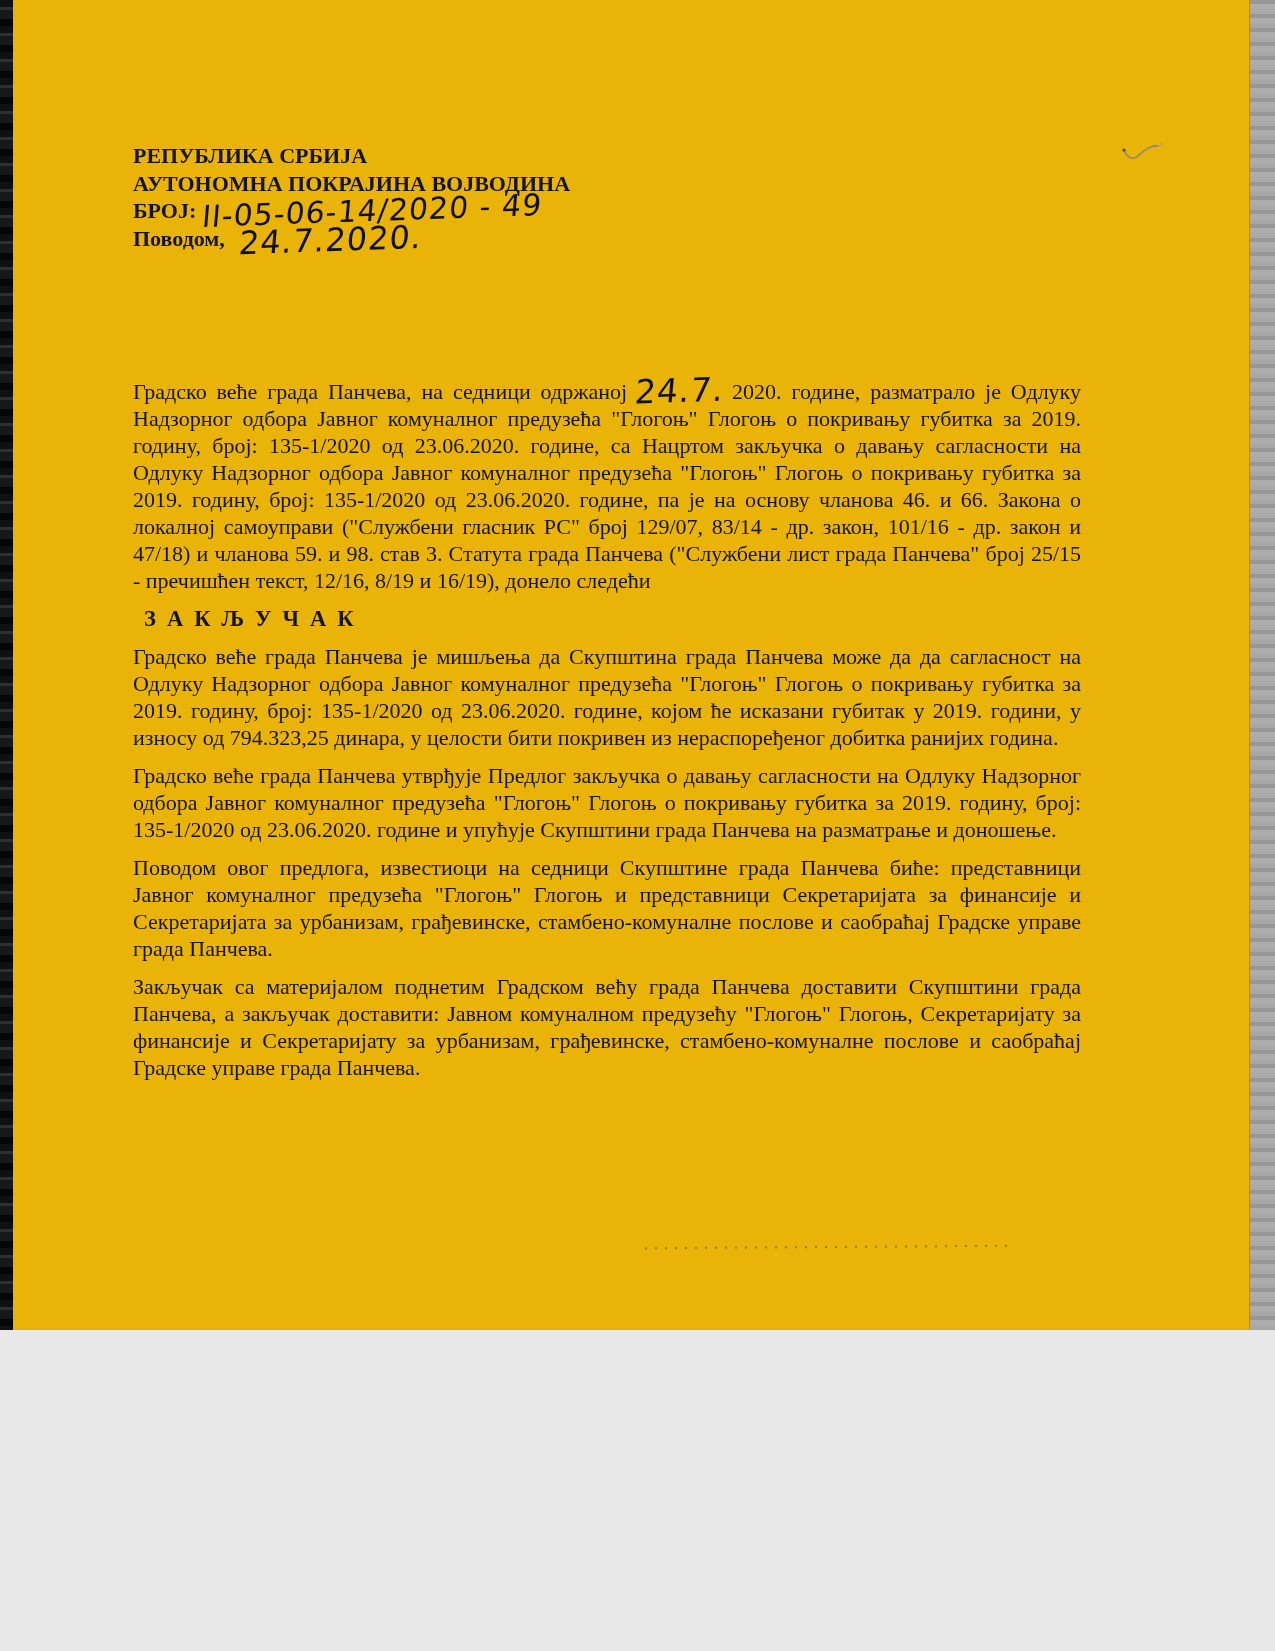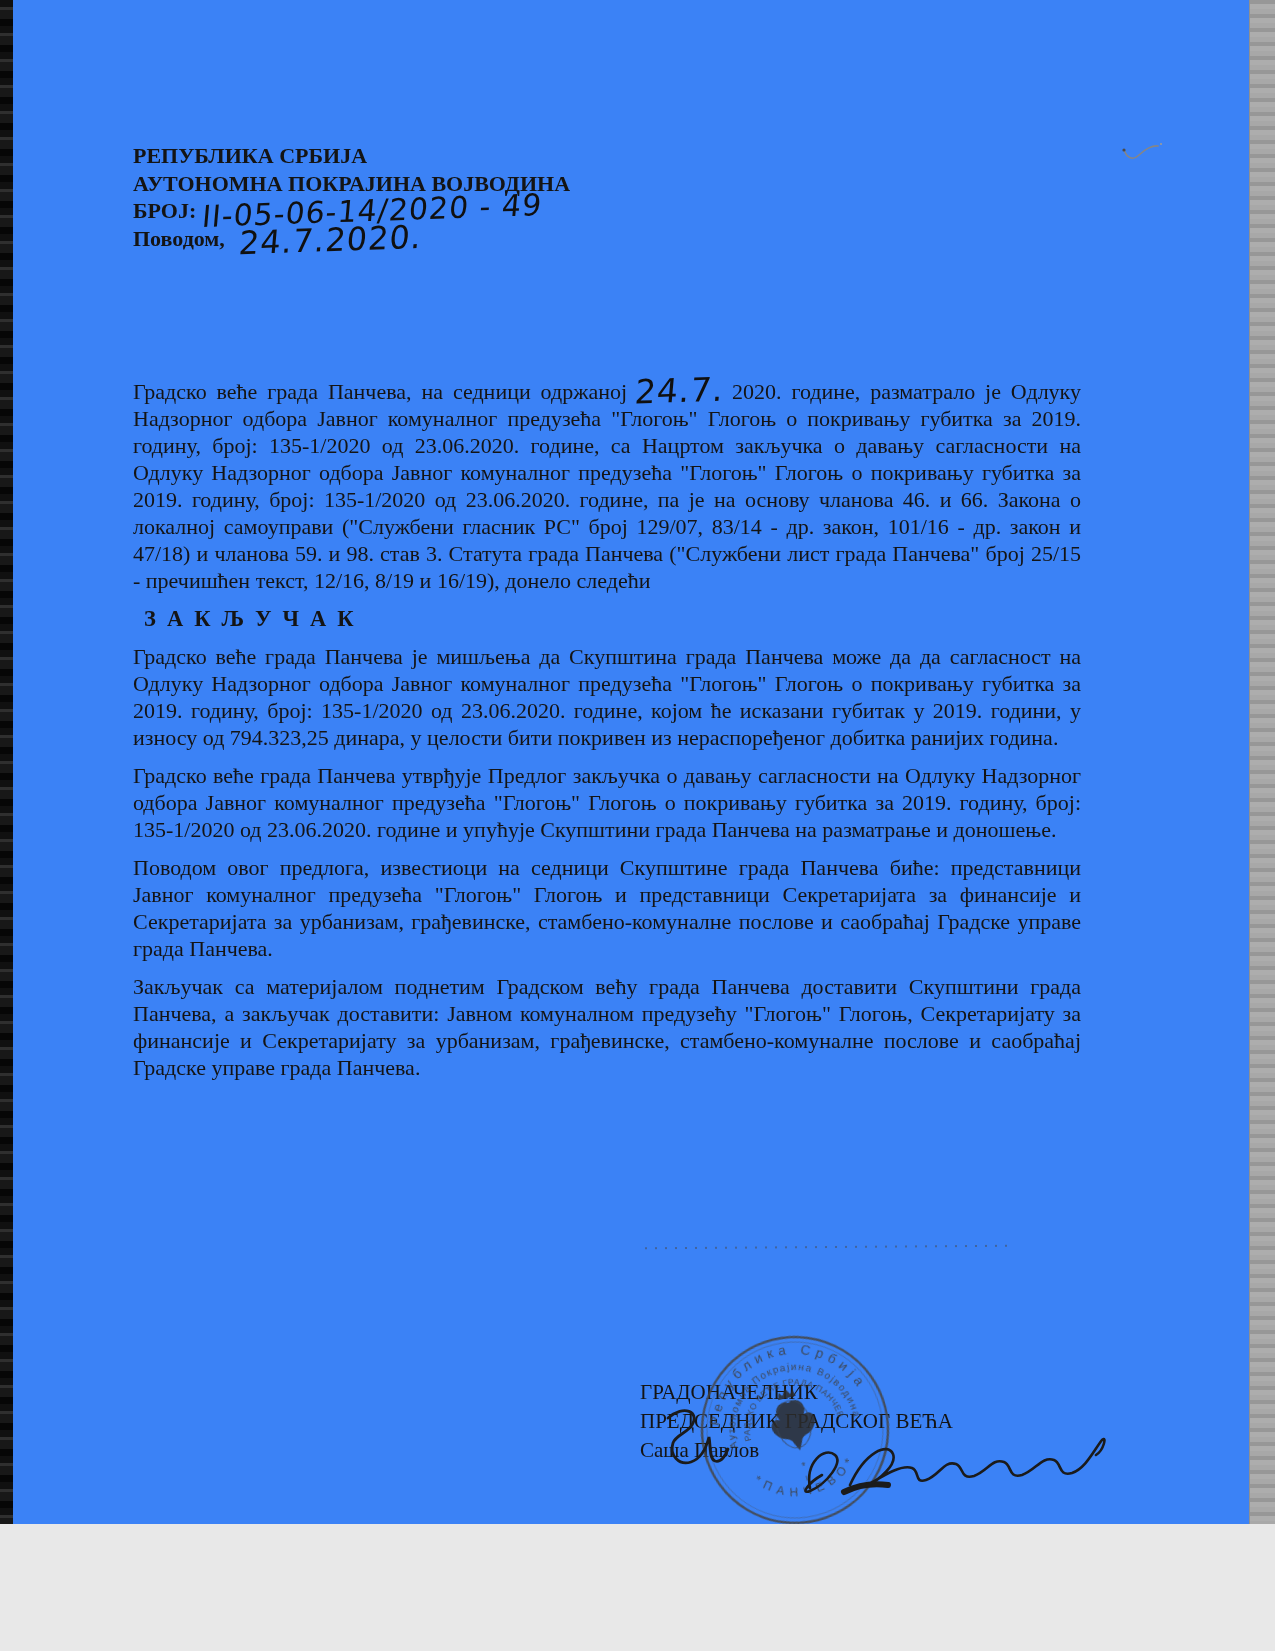--- a/index.html
+++ b/index.html
@@ -1,20 +1,20 @@
 <!DOCTYPE html>
 <html lang="sr"><head>
 <meta charset="utf-8">
 <title>Scanned document</title>
 <style>
   html,body{margin:0;padding:0;background:#e8e8e8;}
   .page{
     position:relative;
-    width:1275px;height:1524px;
-    background:#3b82f6;
+    width:1275px;height:1330px;
+    background:#eab308;
     overflow:hidden;
     font-family:"Liberation Serif", serif;
     color:#141414;
   }
   
   .strip-left{
     position:absolute;left:0;top:0;width:13px;height:100%;
     background:
       repeating-linear-gradient(180deg,#101010 0 7px,#2f2f2f 7px 10px,#181818 10px 19px,#060606 19px 26px),
       #151515;

